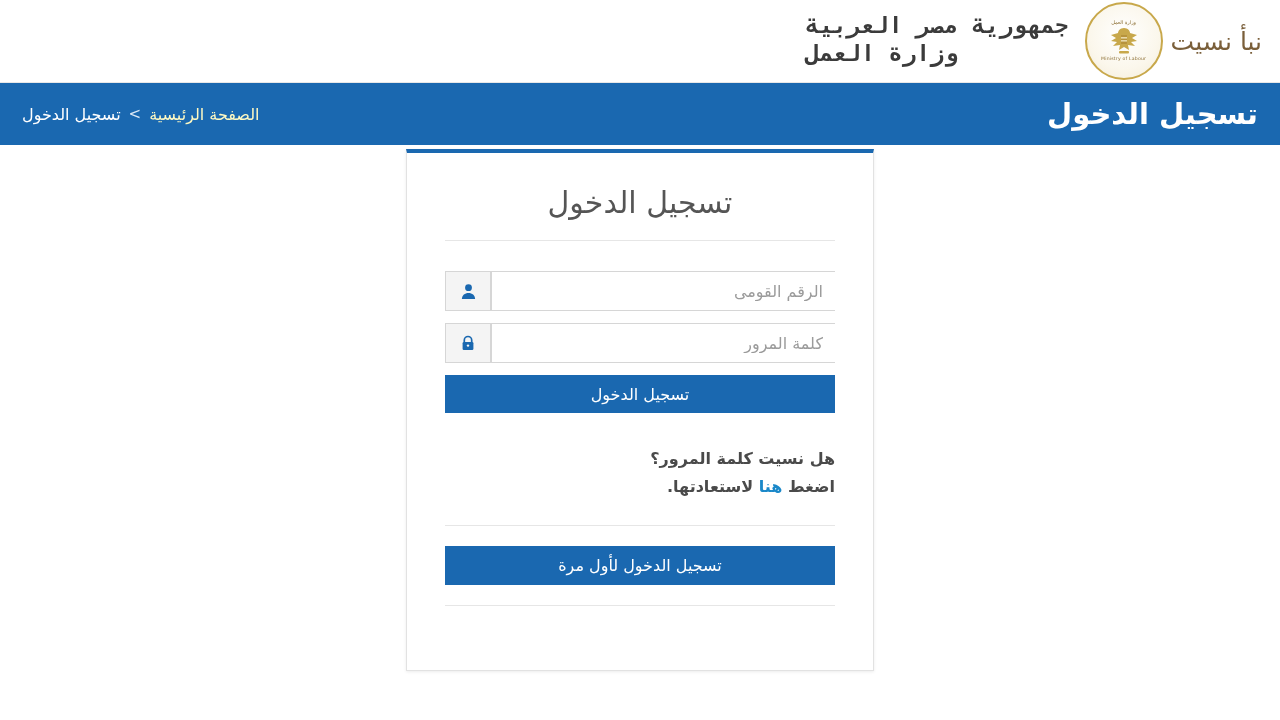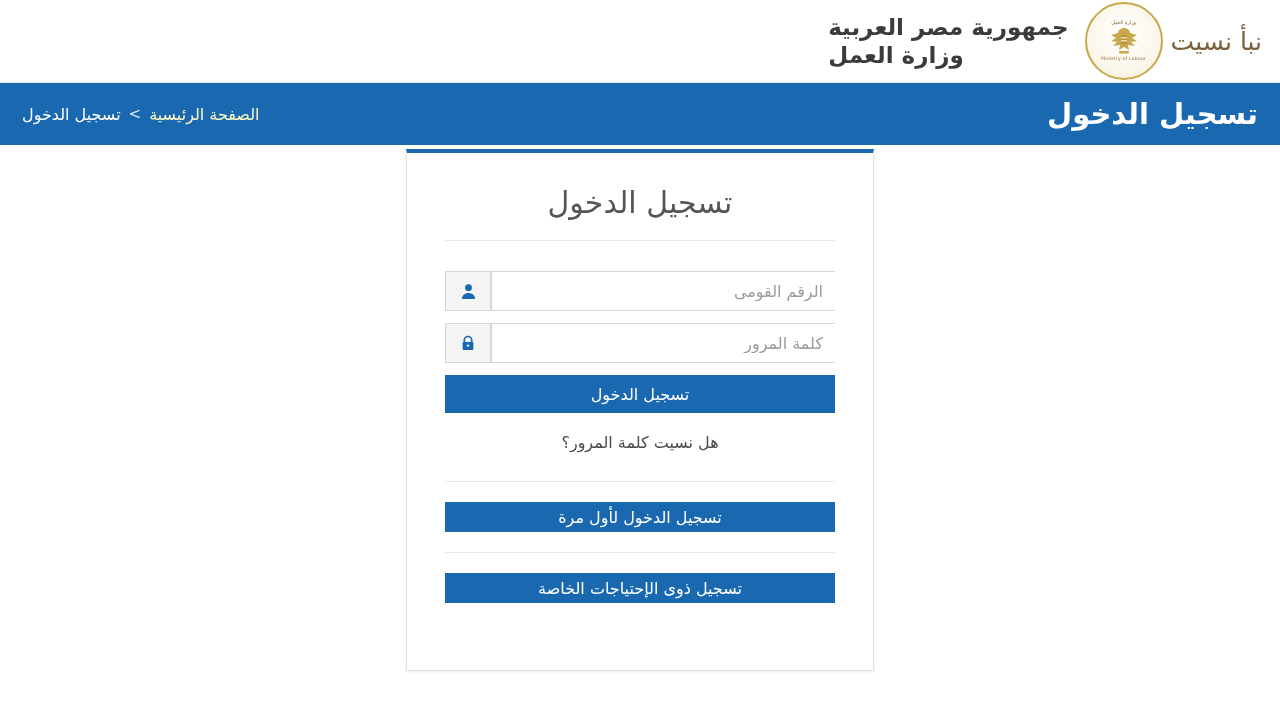--- a/index.html
+++ b/index.html
@@ -64,20 +64,21 @@
     line-height: 1;
     margin-top: 1px;
     letter-spacing: .2px;
   }
   .ministry-title {
     text-align: left;
     color: #3b3b3b;
     line-height: 1.22;
     margin-right: 10px;
     flex: none;
+    font-family: Liberation Mono, monospace;
   }
   .ministry-title .l1 {
     font-size: 23px;
     font-weight: bold;
     white-space: nowrap;
   }
   .ministry-title .l2 {
     font-size: 23px;
     font-weight: bold;
     white-space: nowrap;
@@ -169,37 +170,37 @@
     display: flex;
     align-items: center;
     justify-content: center;
     color: #1a68b0;
   }
   .input-addon svg { display: block; }
 
   .btn {
     display: block;
     width: 100%;
-    height: 30px;
+    height: 39px;
     background: #1a68b0;
     color: #ffffff;
     border: none;
     font-size: 16px;
     cursor: pointer;
     font-family: "DejaVu Sans", "Liberation Sans", sans-serif;
     letter-spacing: .2px;
   }
   .btn-login { margin-top: 8px; height: 38px; }
 
   .forgot {
-    text-align: center;
-    margin-top: 16px;
+    margin-top: 32px;
     font-size: 16px;
     color: #4a4a4a;
     line-height: 1.75;
+    font-weight: bold;
   }
   .forgot .link {
     color: #1a88c9;
     text-decoration: none;
   }
 
   .divider {
     border-top: 1px solid #e6e6e6;
     margin: 24px 0 20px 0;
   }
@@ -267,28 +268,30 @@
           <circle cx="8" cy="10.6" r="1.2" fill="#f4f4f4"></circle>
         </svg>
       </span>
       <input type="password" placeholder="كلمة المرور" style="">
     </div>
 
     <button class="btn btn-login">تسجيل الدخول</button>
 
     <div class="forgot">
       <div>هل نسيت كلمة المرور؟</div>
+      <div>
+        <span>اضغط</span>
+        <a class="link" href="#">هنا</a>
+        <span>لاستعادتها.</span>
+      </div>
     </div>
 
     <div class="divider"></div>
 
     <div class="btn-row">
       <button class="btn">تسجيل الدخول لأول مرة</button>
     </div>
 
     <div class="divider2"></div>
 
-    <div class="btn-special">
-      <button class="btn">تسجيل ذوى الإحتياجات الخاصة</button>
-    </div>
 
   </div>
 </div>
 
 </body></html>

